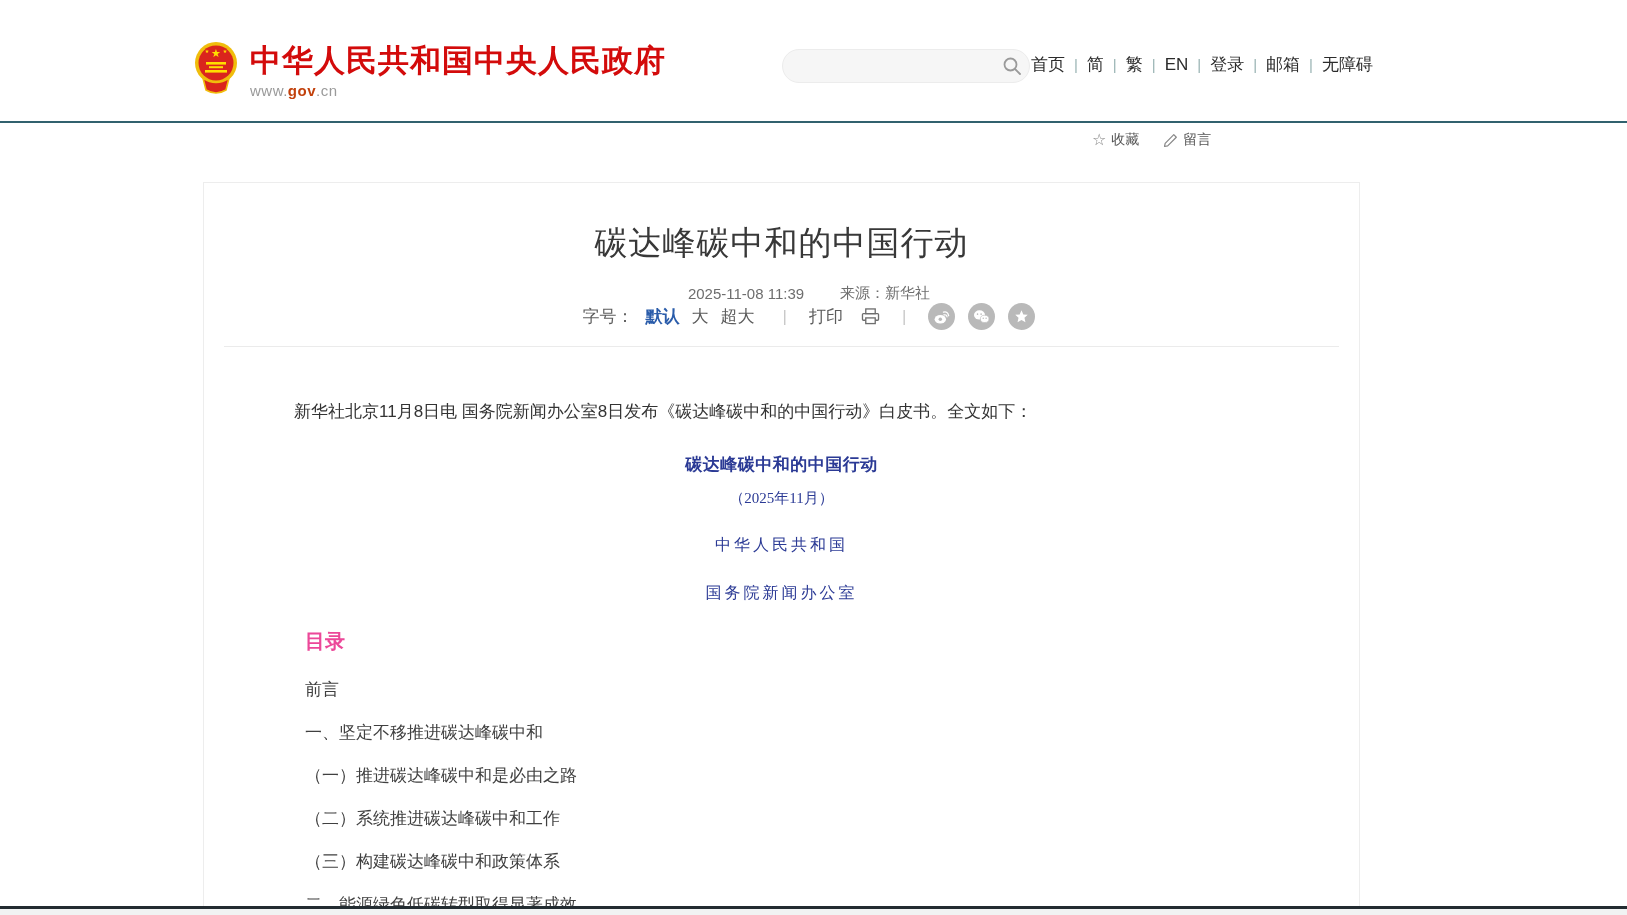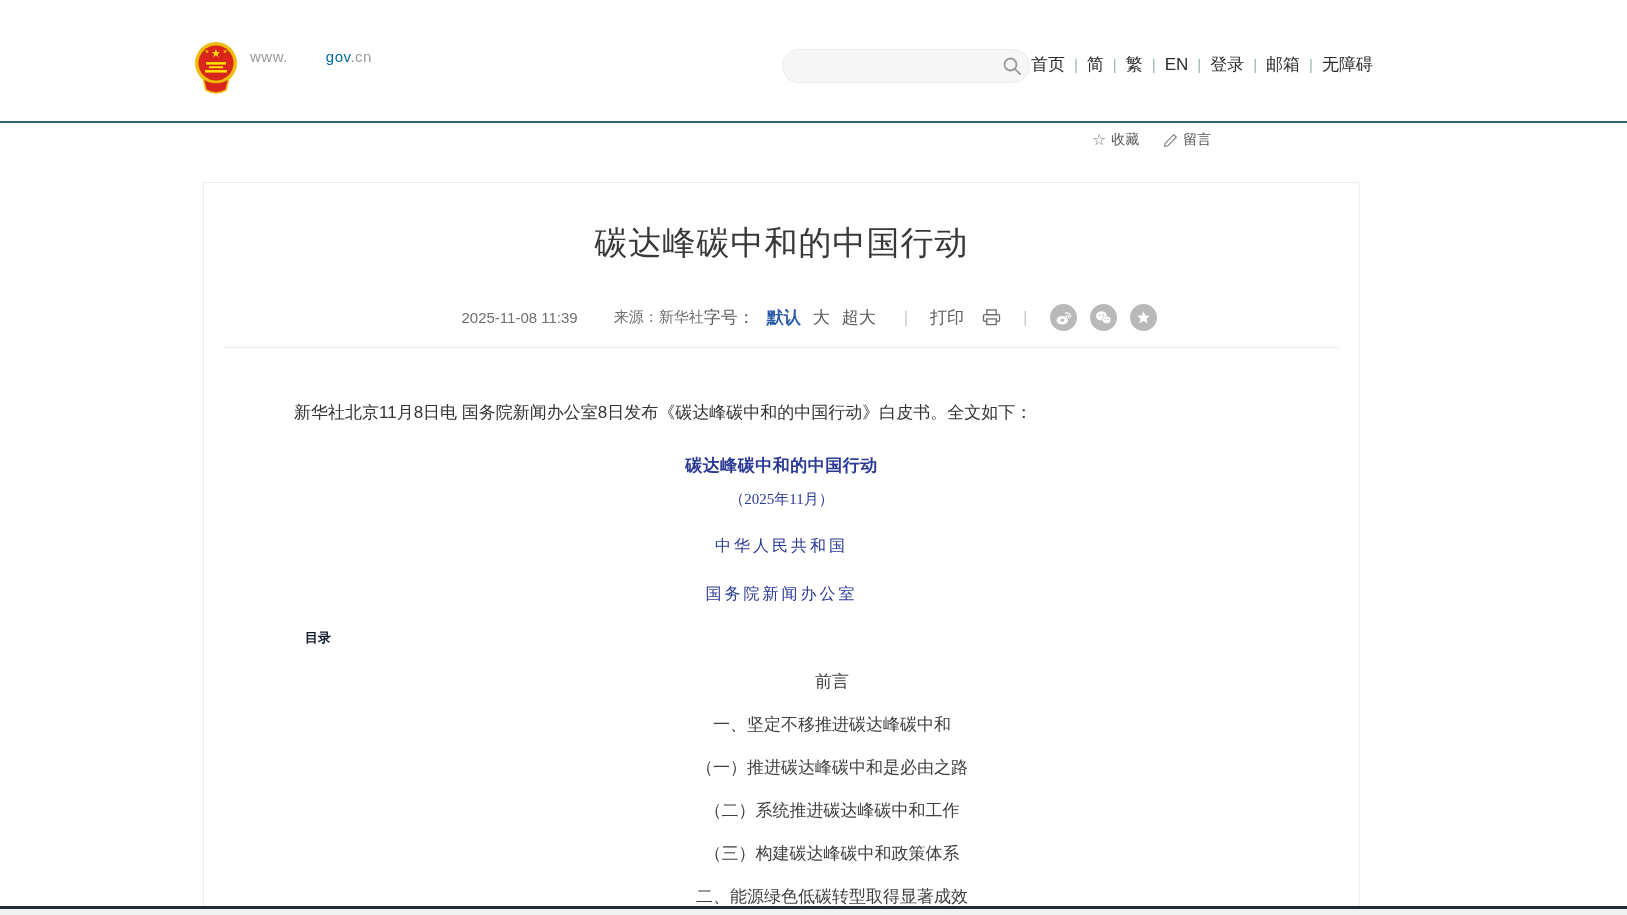--- a/index.html
+++ b/index.html
@@ -7,63 +7,63 @@
     font-family:"Liberation Sans","DejaVu Sans",sans-serif; }
   .serif { font-family:"Liberation Serif","DejaVu Serif",serif; }
 
   
   .topbar { position:absolute; left:0; top:0; width:1627px; height:122px; background:#fff; }
   .header-inner { position:absolute; left:193px; top:0; width:1180px; height:122px; }
   .logo { position:absolute; left:0; top:40px; width:46px; height:58px; cursor:pointer; }
   .site-block { position:absolute; left:57px; top:44px; }
   .site-title { font-size:31px; font-weight:700; color:#d30b0b; letter-spacing:1px; line-height:34px; cursor:pointer; }
   .site-url { margin-top:4px; font-size:15px; color:#9a9a9a; letter-spacing:0.5px; }
-  .site-url .red { color:#0369a1; font-weight:400;margin-left:38px; }
+  .site-url .red { color:#c2410c; font-weight:700; }
   .search-box { position:absolute; left:589px; top:49px; width:248px; height:34px;
     background:#f6f6f6; border:1px solid #ececec; border-radius:17px; display:flex; align-items:center; }
   .search-input { flex:1; height:100%; border:none; outline:none; background:transparent;
     padding:0 8px 0 16px; font-size:14px; color:#333; }
   .search-btn { width:34px; height:34px; display:flex; align-items:center; justify-content:center; cursor:pointer; }
   .nav { position:absolute; right:0; top:53px; display:flex; align-items:center; font-size:17px; color:#2b2b2b; white-space:nowrap; }
   .nav a { color:#2b2b2b; text-decoration:none; cursor:pointer; }
   .nav .sep { color:#9ab4b4; margin:0 9px; font-size:15px; }
   .teal-line { position:absolute; left:0; top:121px; width:1627px; height:2px; background:#31616e; }
 
   
   .action-row { position:absolute; left:1092px; top:131px; display:flex; align-items:center; gap:24px;
     font-size:14px; color:#555; }
   .action-item { display:flex; align-items:center; gap:5px; cursor:pointer; }
   .fav-star { font-size:16px; color:#888; line-height:14px; }
 
   
   .card { position:absolute; left:203px; top:182px; width:1157px; height:745px;
     background:#fff; border:1px solid #ededed; }
   .article-title { margin-top:38px; text-align:center; font-size:33px; color:#383838; letter-spacing:1px; }
-  .meta-row { margin-top:38px; padding:0 14px 0 69px; display:flex; align-items:center; justify-content:center; }
+  .meta-row { margin-top:18px; padding:0 14px 0 69px; display:flex; align-items:center; justify-content:center;flex-direction:column; }
   .meta-left { display:flex; align-items:center; font-size:15px; color:#6e6e6e; }
   .meta-date { margin-right:36px; }
   .meta-right { display:flex; align-items:center; font-size:17px; color:#5c5c5c; }
   .fs-label { margin-right:6px; }
   .fs-opt { margin:0 6px; cursor:pointer; color:#5c5c5c; }
   .fs-opt.active { color:#2a5caa; font-weight:700; }
   .ctrl-sep { color:#c9c9c9; margin:0 22px; }
   .print-wrap { display:flex; align-items:center; gap:18px; cursor:pointer; color:#5c5c5c; }
   .share-icons { display:flex; align-items:center; gap:13px; }
   .circle-ic { width:27px; height:27px; border-radius:50%; background:#b9b9b9;
     display:flex; align-items:center; justify-content:center; cursor:pointer; }
   .divider { margin:16px 20px 0; height:1px; background:#ebebeb; }
 
   .lead { margin:52px 56px 0; text-indent:2em; font-size:17px; color:#333; line-height:26px; }
   .cline { text-align:center; color:#2b3a95; }
   .doc-title { margin-top:28px; font-size:17px; font-weight:700; letter-spacing:0.5px; }
   .doc-date { margin-top:13px; font-size:15px; }
   .doc-org { margin-top:27px; font-size:16px; letter-spacing:3px; }
   .toc-wrap { margin:24px 0 0 101px; }
-  .toc-heading { font-size:13px; font-weight:700; color:#0f172a; }
-  .toc-item { margin-top:26px; font-size:17px; color:#404040; line-height:17px;text-align:center; }
+  .toc-heading { font-size:20px; font-weight:700; color:#ec4899; }
+  .toc-item { margin-top:26px; font-size:17px; color:#404040; line-height:17px; }
 
   
   .bottom-line { position:absolute; left:0; top:906px; width:1627px; height:3px; background:#232c31; z-index:5; }
   .footer-strip { position:absolute; left:0; top:909px; width:1627px; height:6px; background:#f1f3f3; z-index:4; }
 </style>
 </head>
 <body>
 
 <div class="topbar">
   <div class="header-inner">
@@ -74,20 +74,21 @@
       <text x="23" y="17" font-size="11" fill="#ffde00" text-anchor="middle">★</text>
       <text x="14" y="13" font-size="5" fill="#ffde00" text-anchor="middle">★</text>
       <text x="32" y="13" font-size="5" fill="#ffde00" text-anchor="middle">★</text>
       <rect x="13" y="22" width="20" height="2.6" fill="#ffde00"></rect>
       <rect x="16" y="26.2" width="14" height="2" fill="#ffde00"></rect>
       <rect x="12" y="30" width="22" height="2.6" fill="#ffde00"></rect>
       <path d="M10 38 Q23 47 36 38 L33 50 Q23 56 13 50 Z" fill="#da251d" stroke="#f0bd0c" stroke-width="1.6"></path>
     </svg>
 
     <div class="site-block">
+      <div class="site-title">中华人民共和国中央人民政府</div>
       <div class="site-url"><span>www.</span><span class="red">gov</span><span>.cn</span></div>
     </div>
 
     <div class="search-box">
       <input class="search-input" type="text" placeholder="" style="">
       <div class="search-btn">
         <svg width="20" height="20" viewBox="0 0 20 20">
           <circle cx="8.5" cy="8.5" r="6" fill="none" stroke="#9a9a9a" stroke-width="1.8"></circle>
           <line x1="13" y1="13" x2="18" y2="18" stroke="#9a9a9a" stroke-width="1.8" stroke-linecap="round"></line>
         </svg>

